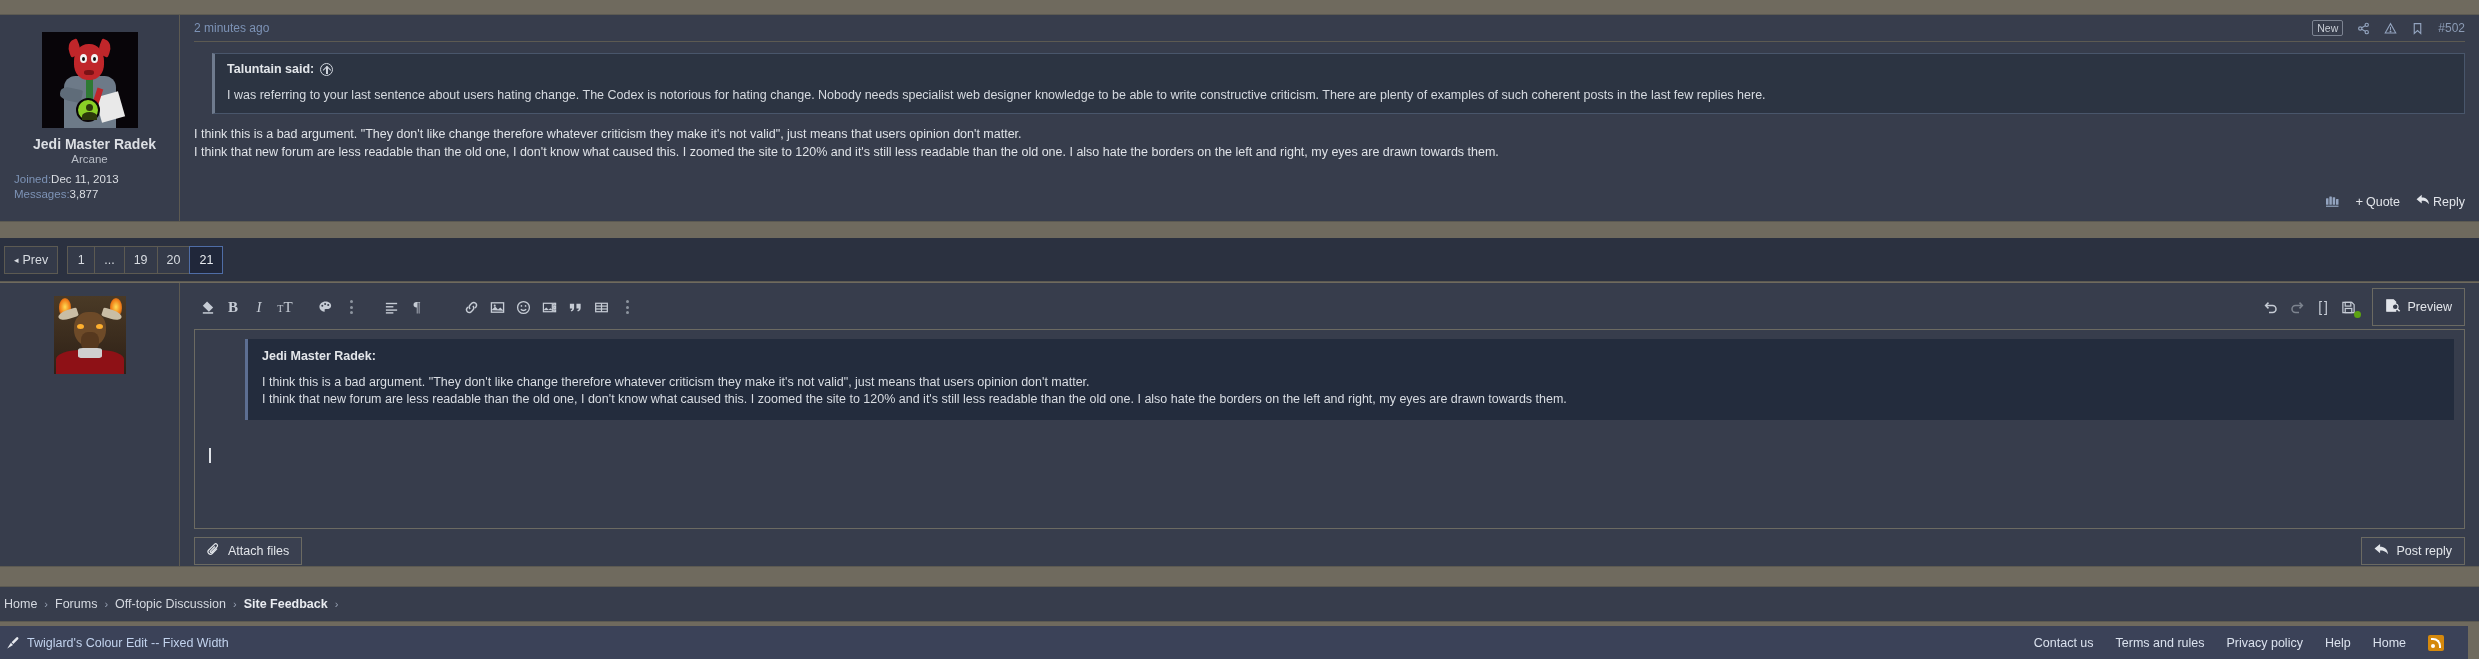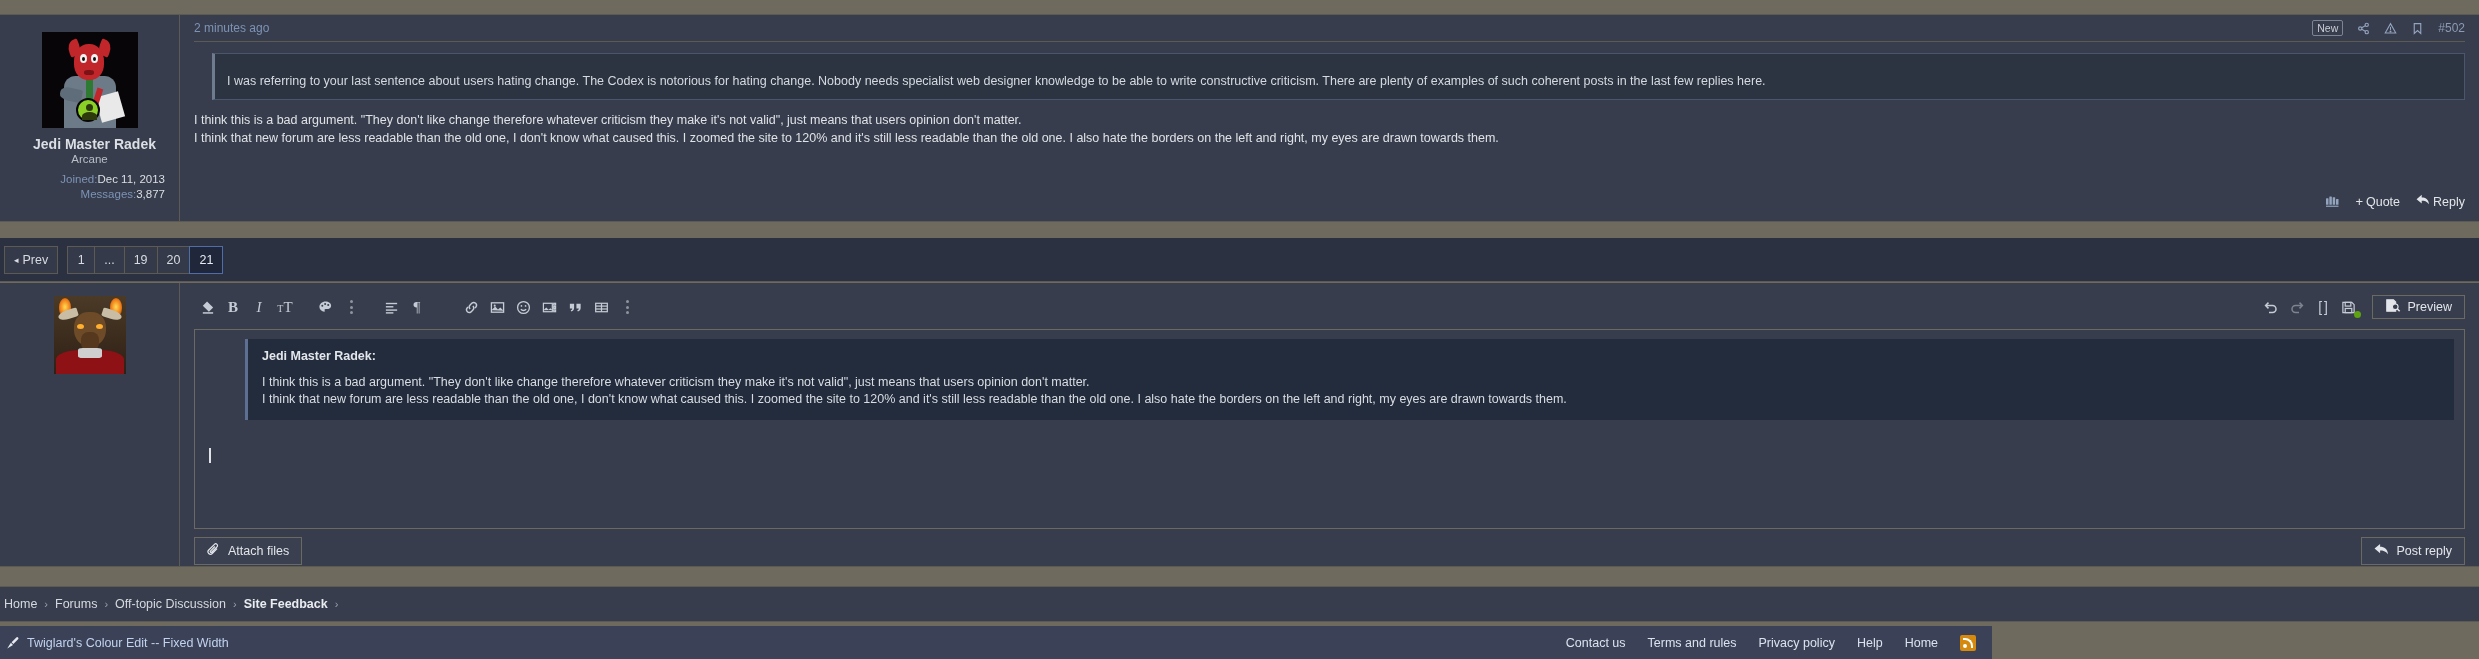--- a/index.html
+++ b/index.html
@@ -91,21 +91,21 @@
     color: #dcdfe4;
     padding-left: 10px;
   }
   .usertitle {
     margin-top: 1px;
     font-size: 11.5px;
     color: #b9bec7;
   }
   .statrows { margin: 7px 14px 0 14px; }
   .statrow {
-    display: flex; justify-content: flex-end;
+    display: flex; justify-content: flex-start;
     font-size: 11.5px; line-height: 15px;
   }
   .statlabel { color: #7d93b6; }
   .statval { color: #dcdfe4; }
 
   .post-main {
     flex: 1 1 auto;
     position: relative;
     padding: 0 14px 0 14px;
   }
@@ -236,21 +236,21 @@
   .tbtn {
     width: 26px; height: 26px;
     display:flex; align-items:center; justify-content:center;
     color:#c6ccd5;
   }
   .tbtn svg { display:block; }
   .tbgap { width: 14px; }
   .dots { display:flex; flex-direction:column; gap:2.5px; align-items:center; }
   .dots i { width:3px; height:3px; background:#8d959f; border-radius:50%; display:block; }
   .preview-btn {
-    height: 24px; padding: 0 12px; margin-left: 10px;
+    height: 38px; padding: 0 12px; margin-left: 10px;
     border:1px solid #6b6a62; background:#373d4c;
     display:flex; align-items:center; gap:7px;
     font-size:12.5px; color:#e2e5ea;
   }
   .editor-area {
     margin-top: 7px;
     height: 200px;
     border:1px solid #6b6a62;
     background:#373d4c;
     padding: 9px 10px;
@@ -287,24 +287,24 @@
     font-size:12.5px;
     border-top:1px solid #5c5a52;
     border-bottom:1px solid #5c5a52;
   }
   .bc-item { color:#d5d9e0; }
   .bc-item.active { font-weight:bold; color:#e9ecf1; }
   .bc-sep { color:#96a0b2; font-size:11px; }
 
   
   .footer {
-    position:absolute; left:0; top: 626px; width:1992px; height:33px;
+    position:absolute; left:0; top: 626px; width:2468px; height:33px;
     background:#3b4258;
     display:flex; align-items:center; justify-content:space-between;
-    padding: 0 16px 0 6px;
+    padding: 0 24px 0 6px;
     font-size: 12.5px;
   }
   .footer-left { display:flex; align-items:center; gap:7px; color:#c2d3ee; }
   .footer-right { display:flex; align-items:center; gap:22px; }
   .footer-right a { color:#dbe2ee; text-decoration:none; }
   .rss {
     width:16px; height:16px; background:#d5890d; border-radius:2px;
     position:relative;
   }
   .rss::before {
@@ -383,20 +383,24 @@
           <span class="hicon">
             <svg viewBox="0 0 16 16" width="13" height="13" fill="none" stroke="currentColor" stroke-width="1.4">
               <path d="M4 2 H12 V14 L8 10.5 L4 14 Z"></path>
             </svg>
           </span>
           <span class="post-num">#502</span>
         </span>
       </div>
 
       <div class="quote-box">
+        <div class="quote-title">
+          <span>Taluntain said:</span>
+          <span class="quote-arrow"></span>
+        </div>
         <div class="quote-body">I was referring to your last sentence about users hating change. The Codex is notorious for hating change. Nobody needs specialist web designer knowledge to be able to write constructive criticism. There are plenty of examples of such coherent posts in the last few replies here.</div>
       </div>
 
       <div class="post-body">
         <div>I think this is a bad argument. "They don't like change therefore whatever criticism they make it's not valid", just means that users opinion don't matter.</div>
         <div>I think that new forum are less readable than the old one, I don't know what caused this. I zoomed the site to 120% and it's still less readable than the old one. I also hate the borders on the left and right, my eyes are drawn towards them.</div>
       </div>
 
       <div class="post-actions">
         <span class="hicon">

